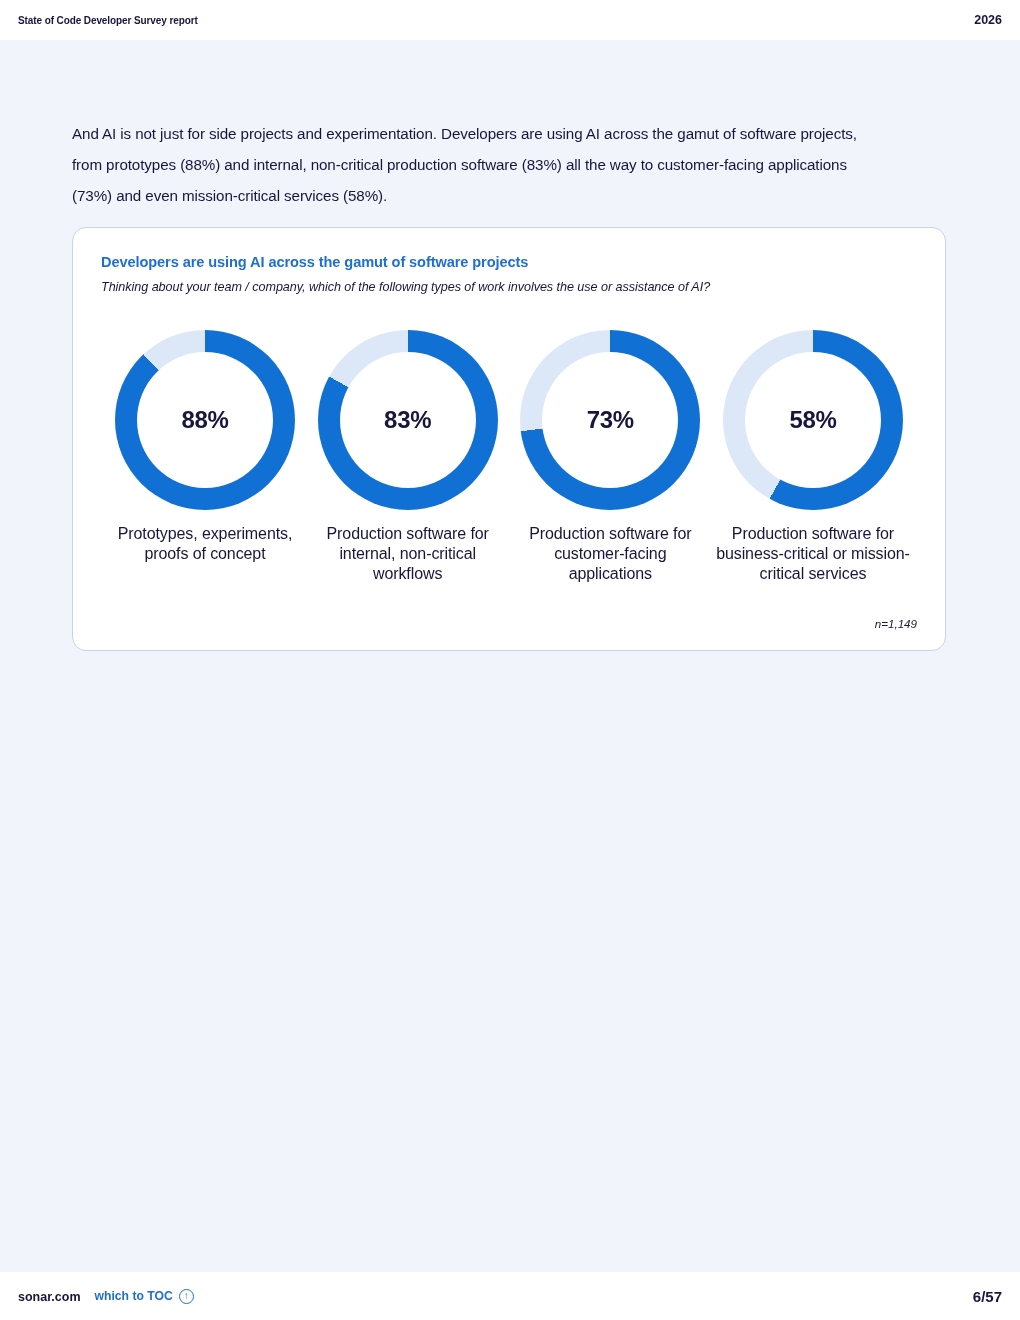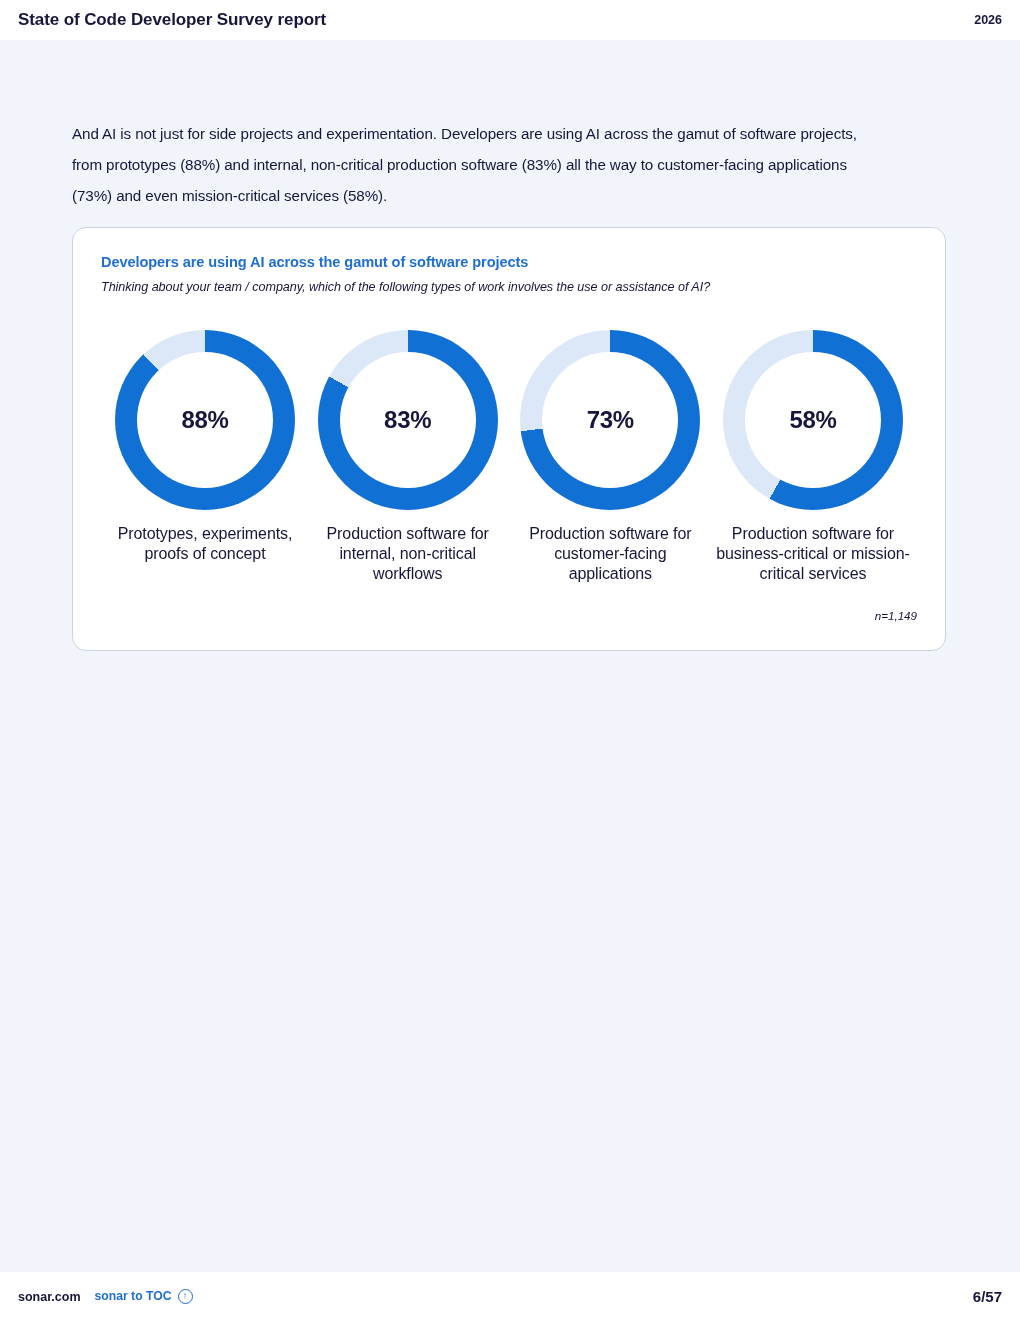--- a/index.html
+++ b/index.html
@@ -17,21 +17,21 @@
   
   .page-header {
     height: 40px;
     background: #ffffff;
     display: flex;
     align-items: center;
     justify-content: space-between;
     padding: 0 18px;
   }
   .page-header .title {
-    font-size: 17px;
+    font-size: 10px;
     font-weight: bold;
     letter-spacing: -0.1px;
     color: #17163c;
   }
   .page-header .year {
     font-size: 12.5px;
     font-weight: bold;
     color: #17163c;
   }
 
@@ -116,21 +116,21 @@
     font-size: 16px;
     line-height: 20px;
     text-align: center;
     color: #17163c;
     letter-spacing: -0.1px;
   }
 
   .sample-size {
     position: absolute;
     right: 28px;
-    bottom: 28px;
+    bottom: 20px;
     font-size: 11.6px;
     font-style: italic;
     color: #17163c;
   }
 
   
   .page-footer {
     position: absolute;
     left: 0;
     bottom: 0;
@@ -237,18 +237,18 @@
 
     <div class="sample-size">n=1,149</div>
   </div>
 
 </div>
 
 <div class="page-footer">
   <div class="footer-left">
     <span class="footer-brand">sonar.com</span>
     <a class="toc-link" href="#">
-      <span>sonar to TOC</span>
+      <span>which to TOC</span>
       <span class="toc-circle">↑</span>
     </a>
   </div>
   <div class="page-num">6/57</div>
 </div>
 
 </body></html>

